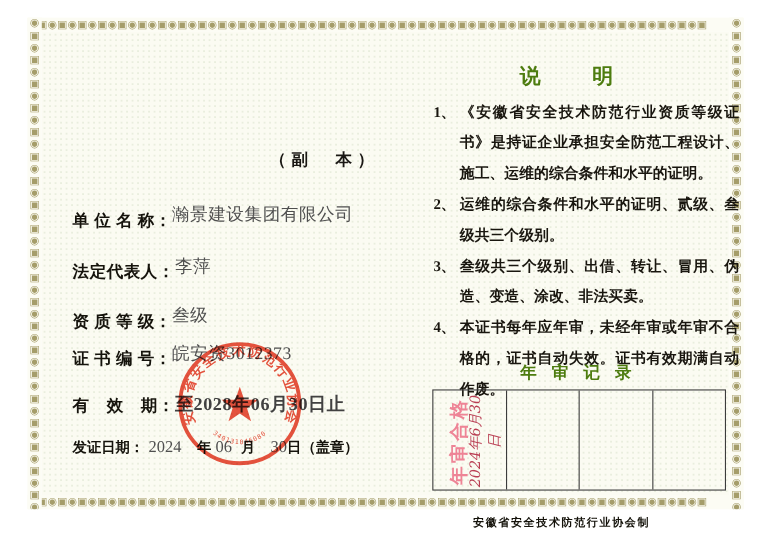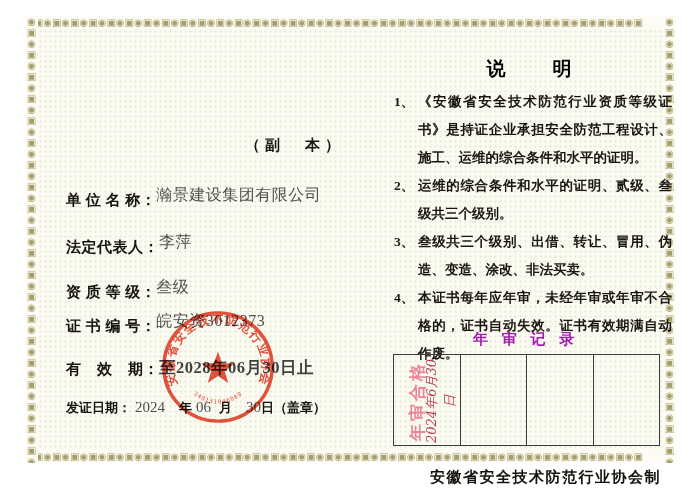--- a/index.html
+++ b/index.html
@@ -40,44 +40,44 @@
   .issue-label { font-size:13px; font-weight:bold; color:#15130c; }
   .num { font-size:15px; color:#4f4f4f; }
   .unit { font-size:13px; font-weight:bold; color:#15130c; }
   .sp1{margin-left:8px;} .sp2{margin-left:14px;} .sp3{margin-left:4px;}
 
   
   .seal { position:absolute; left:160px; top:309px; width:116px; height:116px;
           mix-blend-mode:multiply; opacity:0.9; }
 
   
-  .notes-title { position:absolute; left:390px; top:56px; width:278px; text-align:center;
+  .notes-title { position:absolute; left:376px; top:56px; width:278px; text-align:center;
                  font-size:19px; font-weight:bold; letter-spacing:14px; text-indent:14px;
-                 color:#000000; font-family:"DejaVu Sans", sans-serif; }
+                 color:#4d7c0f; font-family:"DejaVu Sans", sans-serif; }
   .notes { position:absolute; left:394px; top:88px; width:278px; }
   .note-item { display:flex; font-size:13.5px; font-weight:bold; color:#19160f;
                line-height:28px; }
   .note-num { flex:0 0 24px; }
   .note-text { flex:1; text-align:justify; }
   .review-title { position:absolute; left:390px; top:330px; width:272px; text-align:center;
-                  font-size:15px; font-weight:bold; letter-spacing:5px; color:#a21caf; }
+                  font-size:15px; font-weight:bold; letter-spacing:5px; color:#4d7c0f; }
   .review-table { position:absolute; left:393px; top:354px; width:267px; height:92px;
                   border:1.5px solid #3c3c3c; display:flex; background:transparent; }
   .review-cell { flex:1; border-right:1.5px solid #3c3c3c; position:relative; }
   .review-cell:last-child { border-right:none; }
   .stamp-pass { position:absolute; left:-22px; top:35px; width:90px; height:22px;
                 transform:rotate(-90deg); text-align:center;
                 font-size:17px; font-weight:bold; letter-spacing:3px;
                 color:#ee8496; font-family:"DejaVu Sans", sans-serif; }
   .stamp-date { position:absolute; left:-6px; top:38px; width:86px; height:16px;
                 transform:rotate(-90deg); text-align:center;
                 font-size:13px; font-style:italic; color:#b93e53;
                 font-family:"DejaVu Serif", serif; }
 
-  .maker-line { position:absolute; left:430px; top:468px; font-size:15px; font-weight:bold;
+  .maker-line { position:absolute; left:430px; top:468px; font-size:10px; font-weight:bold;
                 letter-spacing:1.5px; color:#14120a; }
 </style>
 </head>
 <body>
 
 <div class="stage">
 
   <div class="frame">
     <div class="inner-bg"></div>
     <div class="bstrip h top">◉▣◉▣◉▣◉▣◉▣◉▣◉▣◉▣◉▣◉▣◉▣◉▣◉▣◉▣◉▣◉▣◉▣◉▣◉▣◉▣◉▣◉▣◉▣◉▣◉▣◉▣◉▣◉▣◉▣◉▣◉▣◉▣◉▣◉▣</div>

